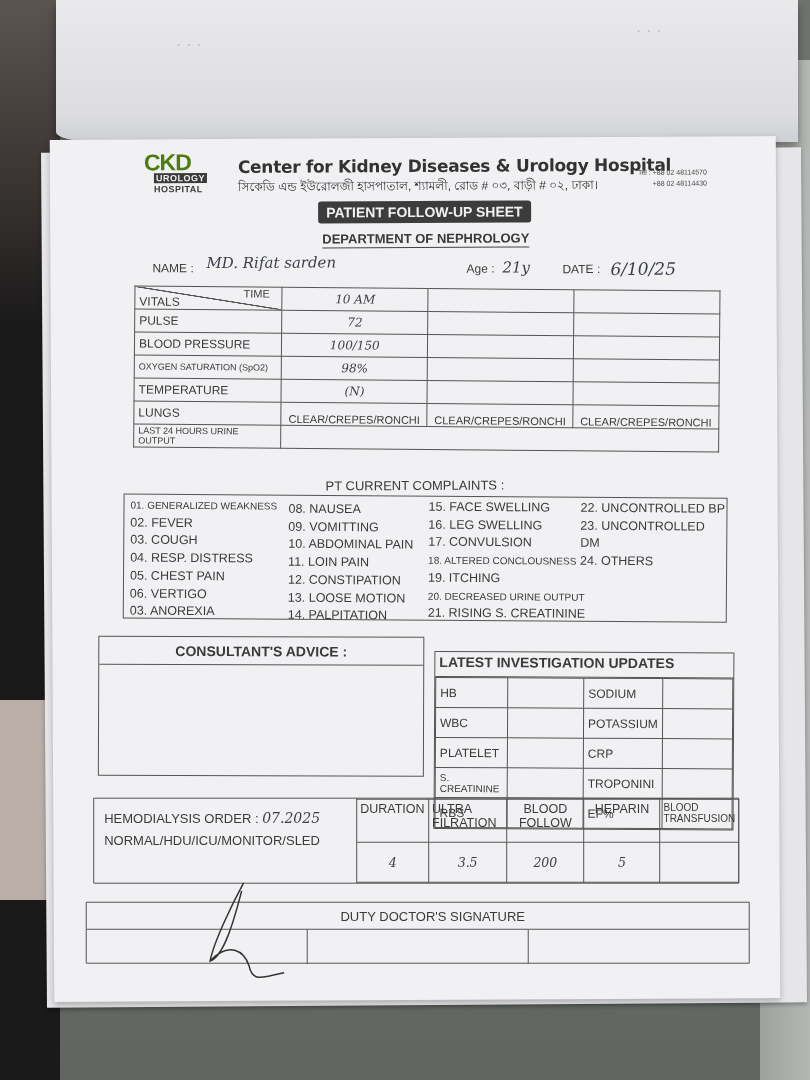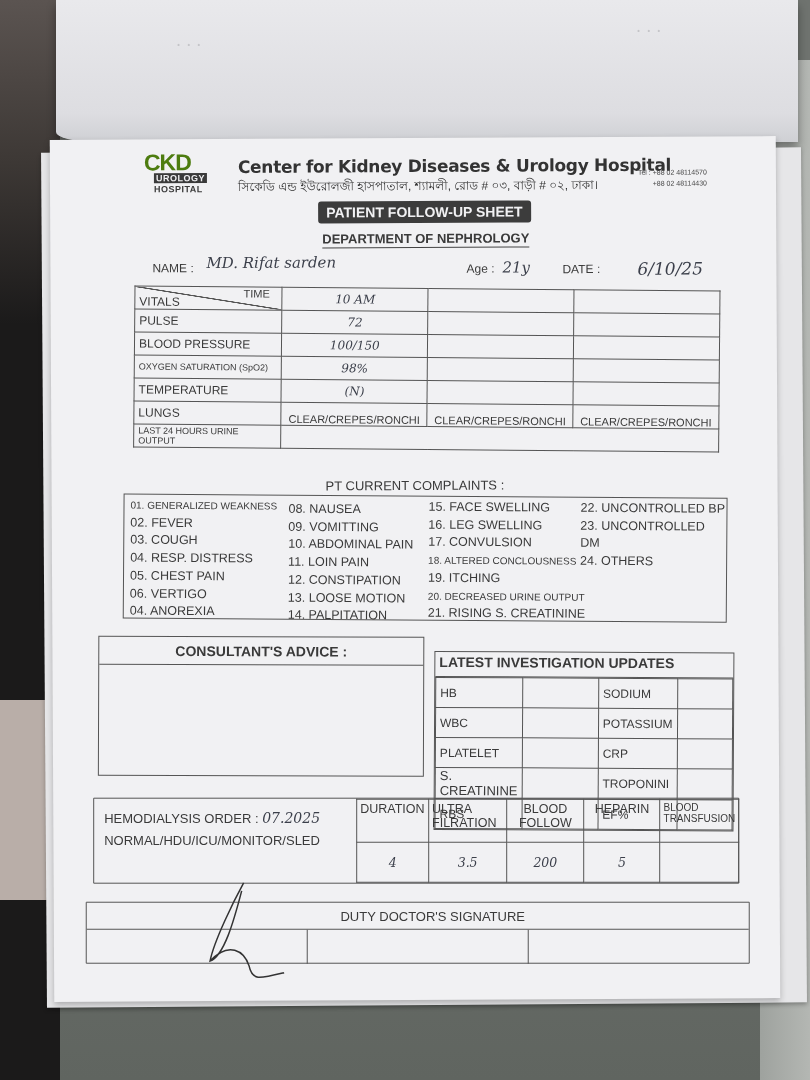--- a/index.html
+++ b/index.html
@@ -57,21 +57,21 @@
   .comp-col { position: absolute; top: 2px; font-size: 12.5px; line-height: 17.7px; }
   .comp-col .sm { font-size: 10px; }
   
   .cons-box { left: 46px; top: 496px; width: 326px; height: 140px; border: 1px solid #555; transform: rotate(0.5deg); transform-origin: left top; }
   .cons-head { height: 28px; border-bottom: 1px solid #555; font-size: 14px; font-weight: bold; text-align: center; line-height: 28px; }
   
   .inv-box { left: 382px; top: 513px; width: 300px; transform: rotate(0.6deg); transform-origin: left top; border: 1px solid #555; }
   .inv-head { font-size: 14px; font-weight: bold; padding: 2px 4px; border-bottom: 1px solid #555; height: 25px; }
   .inv-box table { width: 100%; }
   .inv-box td { border: 1px solid #555; height: 30px; font-size: 12px; padding: 0 4px; }
-  .inv-box td.sm { font-size: 13px; margin-top: 48px; }
+  .inv-box td.sm { font-size: 10px; margin-top: 48px; }
   
   .hemo { left: 40px; top: 658px; width: 646px; height: 86px; border: 1px solid #555; transform: rotate(0.3deg); transform-origin: left top; }
   .hemo-left { position: absolute; left: 0; top: 0; width: 242px; height: 100%; font-size: 13px; padding: 8px 10px; line-height: 22px; }
   .hemo table { position: absolute; left: 262px; top: 0; width: 383px; height: 100%; }
   .hemo td { border: 1px solid #555; font-size: 12.5px; padding: 2px 3px; vertical-align: top; }
   .hemo tr.vals td { vertical-align: middle; text-align: center; height: 40px; }
   
   .sig { left: 32px; top: 762px; width: 664px; height: 62px; border: 1px solid #555; transform: rotate(0.3deg); transform-origin: left top; }
   .sig-head { height: 27px; border-bottom: 1px solid #555; text-align: center; font-size: 13px; line-height: 27px; padding-left: 30px; }
   .sig-cells { display: flex; height: 34px; }
@@ -106,21 +106,21 @@
     <div>+88 02 48114430</div>
   </div>
   <div class="abs sheet-title">PATIENT FOLLOW-UP SHEET</div>
   <div class="abs dept">DEPARTMENT OF NEPHROLOGY</div>
 
   <div class="abs lbl" style="left:102px;top:122px;">NAME :</div>
   <div class="abs hand" style="left:156px;top:115px;">MD. Rifat sarden</div>
   <div class="abs lbl" style="left:416px;top:124px;">Age :</div>
   <div class="abs hand" style="left:452px;top:121px;">21y</div>
   <div class="abs lbl" style="left:512px;top:125px;">DATE :</div>
-  <div class="abs hand" style="left:587px;top:122px;font-size:17px;text-align:center;">6/10/25</div>
+  <div class="abs hand" style="left:560px;top:122px;font-size:17px;text-align:center;">6/10/25</div>
 
   <table class="abs vitals">
     <tbody>
         <tr>
       <td class="name diag">
         <span class="t1">TIME</span>
         <span class="t2">VITALS</span>
       </td>
       <td class="val hand">10 AM</td>
       <td class="val"></td>
@@ -165,21 +165,21 @@
 
   <div class="abs comp-title">PT CURRENT COMPLAINTS :</div>
   <div class="abs comp-box">
     <div class="comp-col" style="left:6px;">
       <div><span class="sm">01. GENERALIZED WEAKNESS</span></div>
       <div>02. FEVER</div>
       <div>03. COUGH</div>
       <div>04. RESP. DISTRESS</div>
       <div>05. CHEST PAIN</div>
       <div>06. VERTIGO</div>
-      <div>04. ANOREXIA</div>
+      <div>03. ANOREXIA</div>
     </div>
     <div class="comp-col" style="left:164px;top:5px;">
       <div>08. NAUSEA</div>
       <div>09. VOMITTING</div>
       <div>10. ABDOMINAL PAIN</div>
       <div>11. LOIN PAIN</div>
       <div>12. CONSTIPATION</div>
       <div>13. LOOSE MOTION</div>
       <div>14. PALPITATION</div>
     </div>

